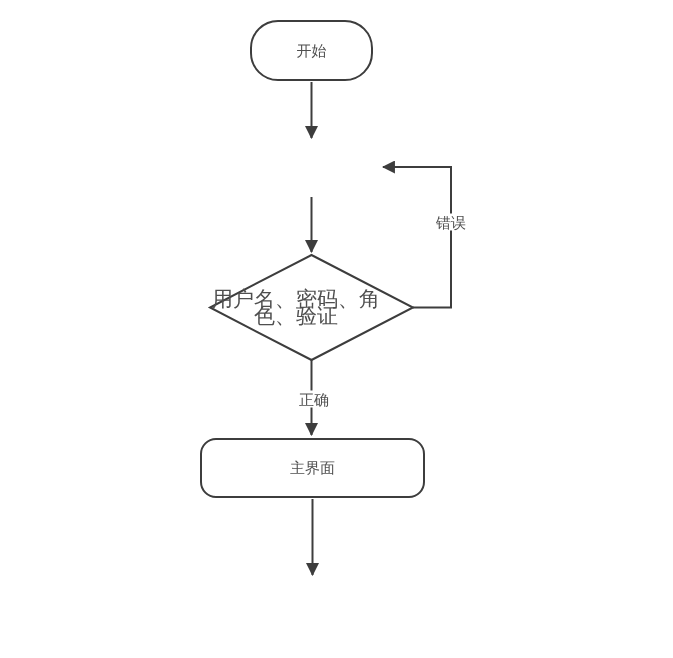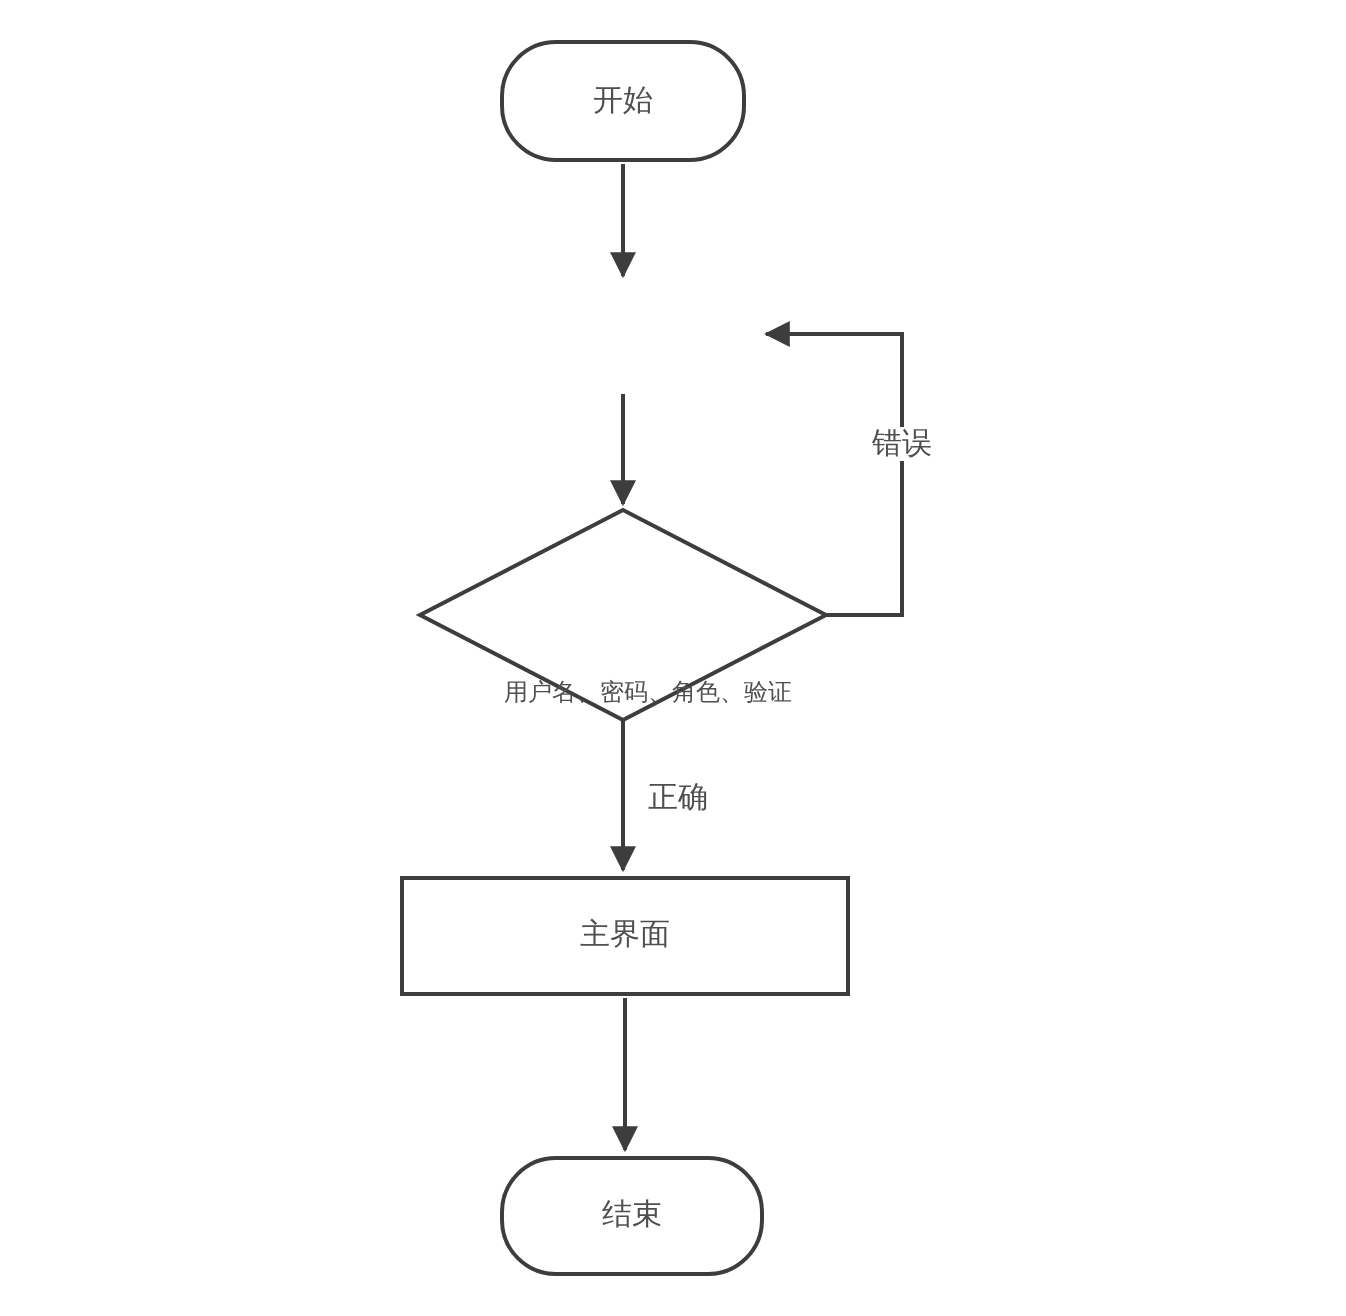--- a/index.html
+++ b/index.html
@@ -33,46 +33,45 @@
     border:2px solid var(--stroke);
     display:flex;align-items:center;justify-content:center;
     color:var(--text);
     font-size:15px;
     line-height:1.15;
     text-align:center;
   }
   .terminator{border-radius:28px;}
   .node-start{left:250px;top:20px;width:123px;height:61px;}
   .node-login{left:245px;top:140px;width:135px;height:56px;}
-  .node-main{left:200px;top:438px;width:225px;height:60px;}
+  .node-main{left:200px;top:438px;width:225px;height:60px;border-radius:16px;}
   .node-end{left:250px;top:578px;width:132px;height:60px;}
   .decision-label{
     position:absolute;
-    left:324px;top:290px;
+    left:296px;top:290px;
     width:178px;
     margin-left:-89px;
     text-align:center;
     color:var(--text);
-    font-size:12px;
+    font-size:21px;
     line-height:17px;
-    margin-top:48px;
   }
   .edge-label{
     position:absolute;
     transform:translate(-50%,-50%);
     background:var(--bg);
     color:var(--text);
     font-size:15px;
     line-height:17px;
     padding:0 1px;
     white-space:nowrap;
     text-align:center;
   }
   .edge-label-error{left:451px;top:222px;}
-  .edge-label-correct{left:314px;top:399px;margin-left:25px;}
+  .edge-label-correct{left:314px;top:399px;}
 </style>
 </head>
 <body>
 
 <div class="canvas">
 
   <svg class="connector-layer" width="673" height="658" viewBox="0 0 673 658" xmlns="http://www.w3.org/2000/svg">
     <defs>
       <marker id="arrow" viewBox="0 0 12 12" refX="11" refY="6" markerWidth="13" markerHeight="13" markerUnits="userSpaceOnUse" orient="auto">
         <polygon points="0,0 12,6 0,12" fill="#3d3d3d"></polygon>
@@ -100,17 +99,14 @@
   <div class="decision-label">用户名、密码、角色、验证</div>
 
   <div class="edge-label edge-label-error">错误</div>
 
   <div class="edge-label edge-label-correct">正确</div>
 
   <div class="node node-main">
     <span>主界面</span>
   </div>
 
-  <div class="node terminator node-end">
-    <span>结束</span>
-  </div>
 
 </div>
 
 </body></html>

